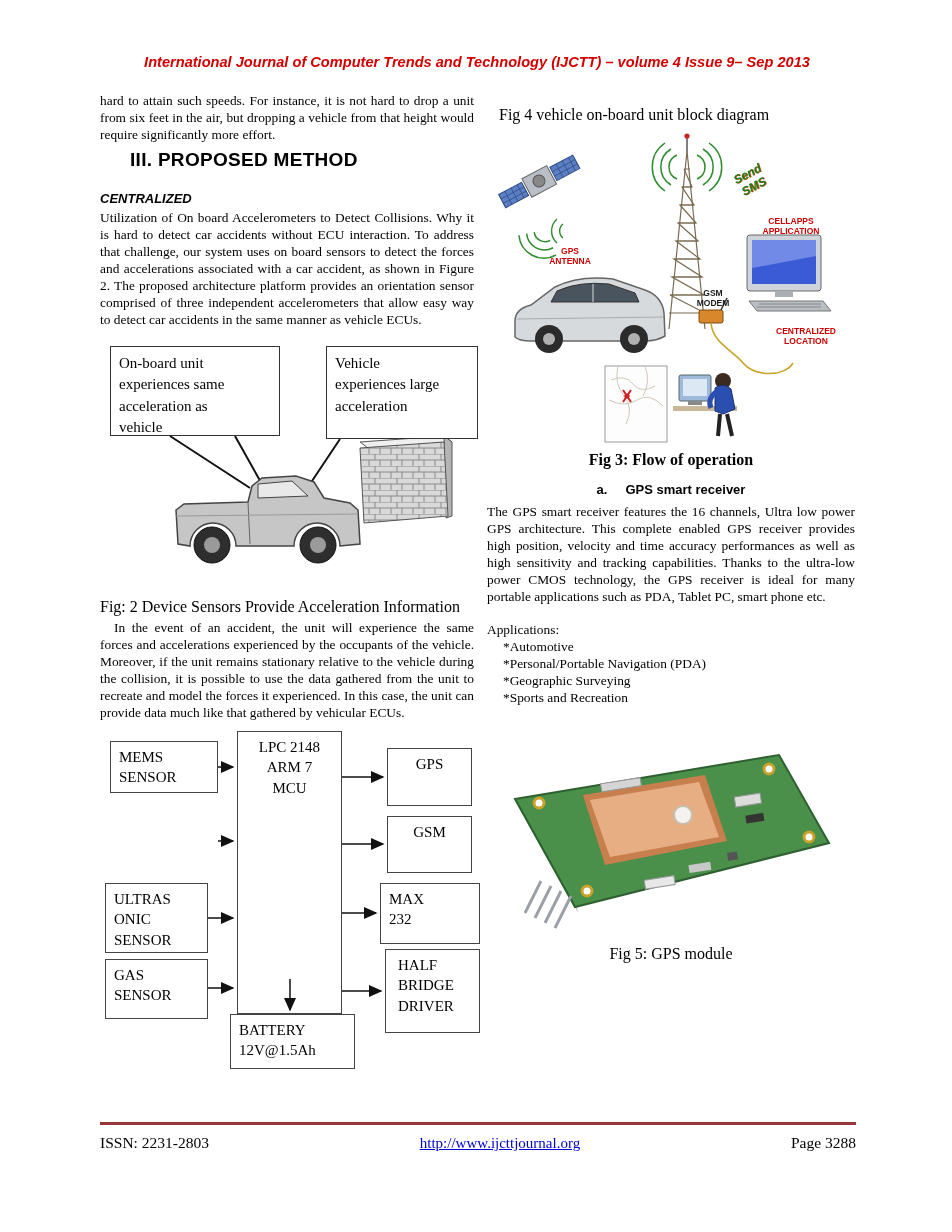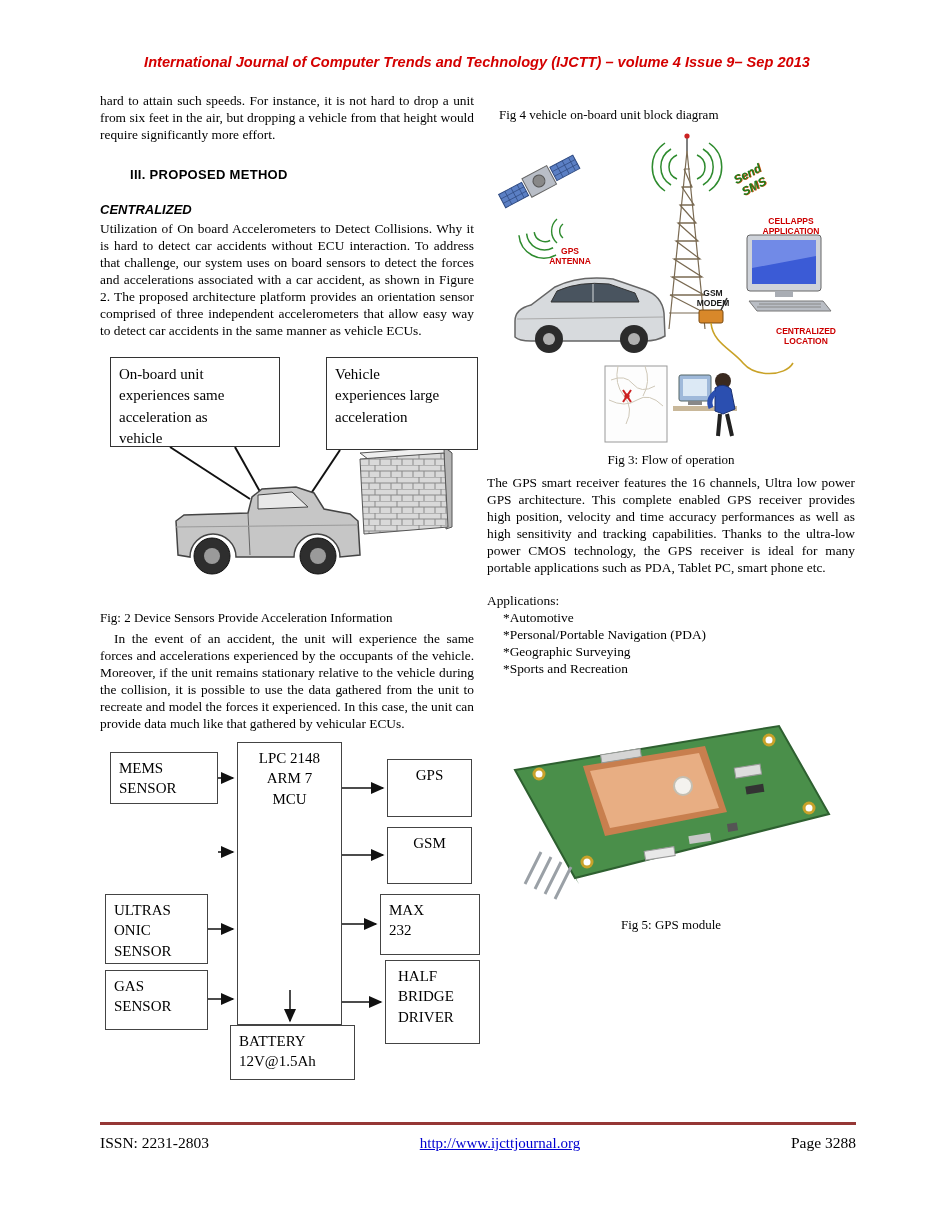--- a/index.html
+++ b/index.html
@@ -12,28 +12,28 @@
     position:absolute; top:54px; left:96px; width:762px;
     text-align:center; font-family:"Liberation Sans", sans-serif;
     font-weight:bold; font-style:italic; font-size:14.6px; color:#d40000;
   }
   .col-left  { position:absolute; top:92px; left:100px; width:374px; }
   .col-right { position:absolute; top:92px; left:487px; width:368px; }
   p.body { font-size:13.4px; line-height:17px; text-align:justify; }
   .indent { text-indent:14px; }
   .section-heading {
     font-family:"Liberation Sans", sans-serif; font-weight:bold;
-    font-size:13px; margin-top:24px; margin-left:30px; letter-spacing:.3px;
+    font-size:19px; margin-top:6px; margin-left:30px; letter-spacing:.3px;
   }
   .arch-heading {
     font-family:"Liberation Sans", sans-serif; font-weight:bold; font-style:italic;
     font-size:13px; margin-top:20px; margin-bottom:3px;
   }
-  .caption { font-size:13px; line-height:17px; }
-  .caption.center { text-align:center; }
+  .caption { font-size:16px; line-height:17px; }
+  .caption.center { text-align:center;font-weight:bold; }
   .pre { white-space:pre-line; }
 
   
   .fig2 { position:relative; width:384px; height:232px; margin-top:18px; }
   .fig2 svg { position:absolute; left:0; top:0; }
   .fig2-box {
     position:absolute; border:1px solid #333; background:#fff;
     font-size:15px; line-height:1.42; padding:6px 8px;
   }
   .fig2-box.b1 { left:10px; top:0; width:170px; height:90px; }
@@ -295,20 +295,23 @@
     <div class="fig3-label" style="left:268px; top:88px; width:72px;">CELLAPPS
 APPLICATION</div>
     <div class="fig3-label dark" style="left:202px; top:160px; width:48px;">GSM
 MODEM</div>
     <div class="fig3-label" style="left:284px; top:198px; width:70px;">CENTRALIZED
 LOCATION</div>
   </div>
 
   <p class="caption center mt4">Fig 3: Flow of operation</p>
 
+  <div class="gps-heading">
+    <span class="prefix">a.</span><span>GPS smart receiver</span>
+  </div>
 
   <p class="body mt6">The GPS smart receiver features the 16 channels, Ultra low power GPS architecture. This complete enabled GPS receiver provides high position, velocity and time accuracy performances as well as high sensitivity and tracking capabilities. Thanks to the ultra-low power CMOS technology, the GPS receiver is ideal for many portable applications such as PDA, Tablet PC, smart phone etc.</p>
 
   <p class="body mt16">Applications:</p>
   <div class="app-list">
     <div>*Automotive</div>
     <div>*Personal/Portable Navigation (PDA)</div>
     <div>*Geographic Surveying</div>
     <div>*Sports and Recreation</div>
   </div>

